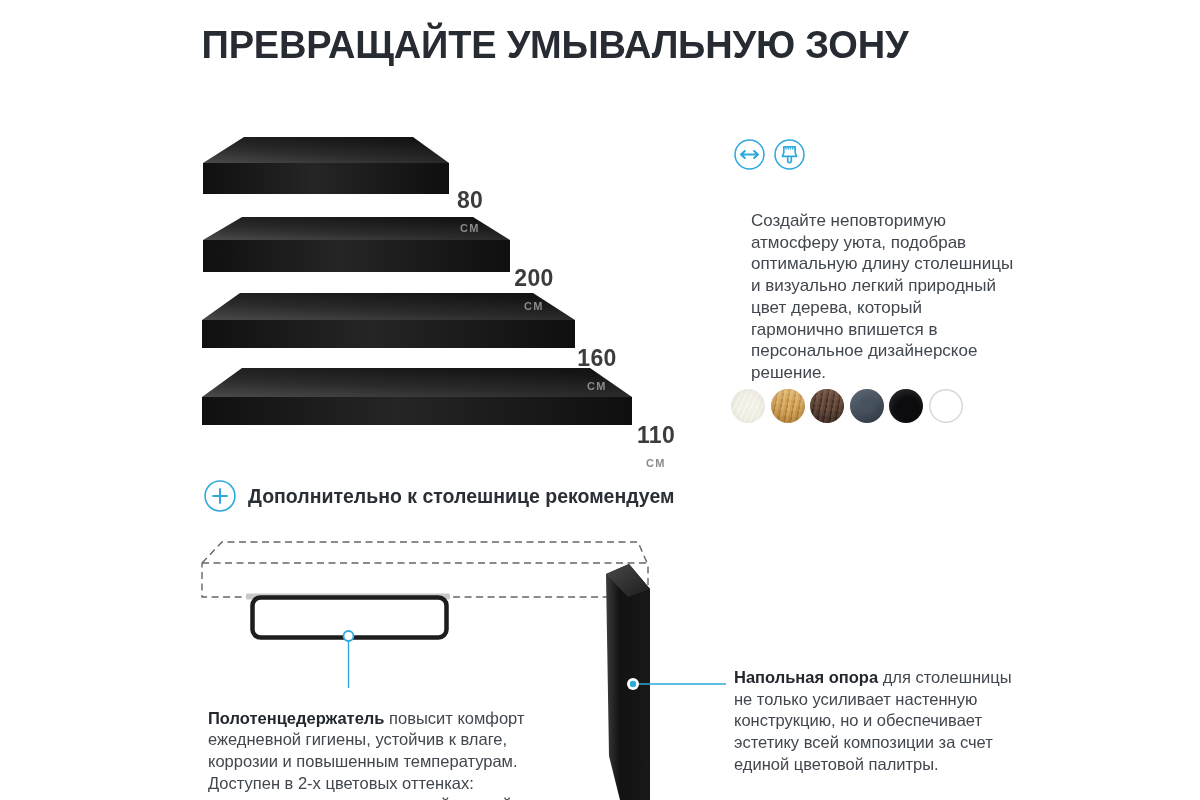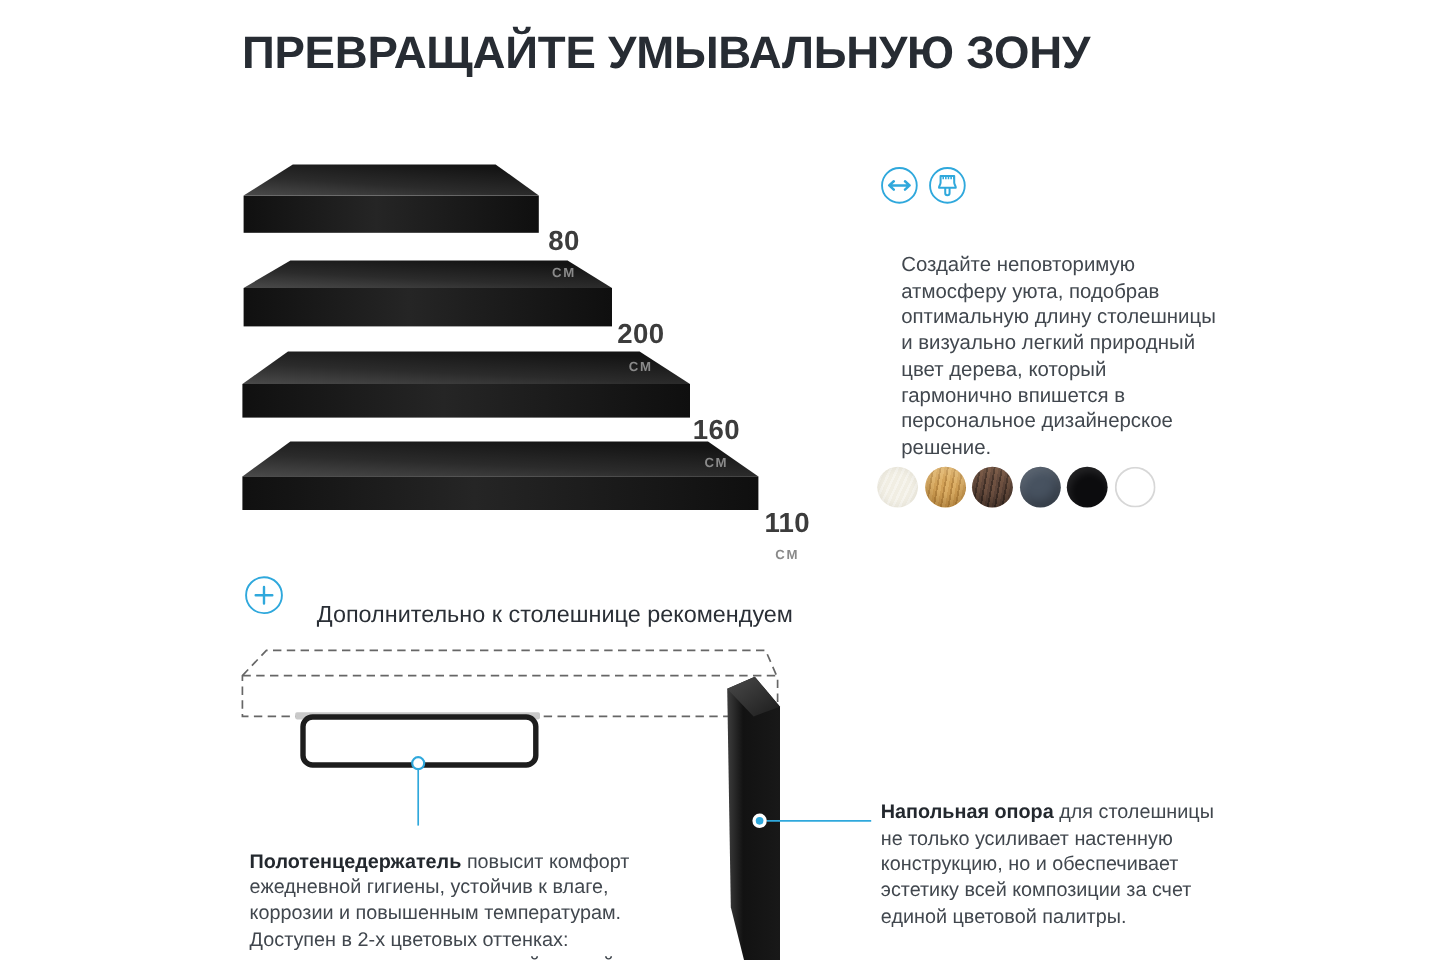--- a/index.html
+++ b/index.html
@@ -47,22 +47,22 @@
   .sw-walnut::after{background:
       repeating-linear-gradient(100deg, rgba(0,0,0,.30) 0 1.5px, rgba(180,130,95,.18) 1.5px 4px, rgba(0,0,0,0) 4px 6px);
       box-shadow:inset 0 -6px 10px rgba(0,0,0,.35), inset 0 5px 8px rgba(215,170,130,.2);}
   .sw-slate::after{box-shadow:inset 2px 4px 8px rgba(255,255,255,.12), inset -3px -5px 9px rgba(0,0,0,.28);}
   .sw-black::after{box-shadow:inset 2px 4px 7px rgba(255,255,255,.10);}
   .sw-white{box-shadow:inset 0 0 0 1.5px #d7d7d7;}
 
   
   .plus-wrap{position:absolute;left:204px;top:480px;}
   .recommend-heading{
-    position:absolute;left:248px;top:484px;margin:16px;
-    font-size:19.5px;line-height:24px;font-weight:normal;color:#2a2f36;text-align:right;
+    position:absolute;left:248px;top:484px;margin:0;
+    font-size:19.5px;line-height:24px;font-weight:bold;color:#2a2f36;text-align:right;
   }
 
   
   .caption{position:absolute;font-size:16.5px;line-height:21.7px;color:#41474e;}
   .caption b{color:#23282e;}
   .caption-left{left:208px;top:691px;width:326px;}
   .caption-right{left:734px;top:628px;width:282px;margin-top:39px;}
 </style>
 </head>
 <body>

